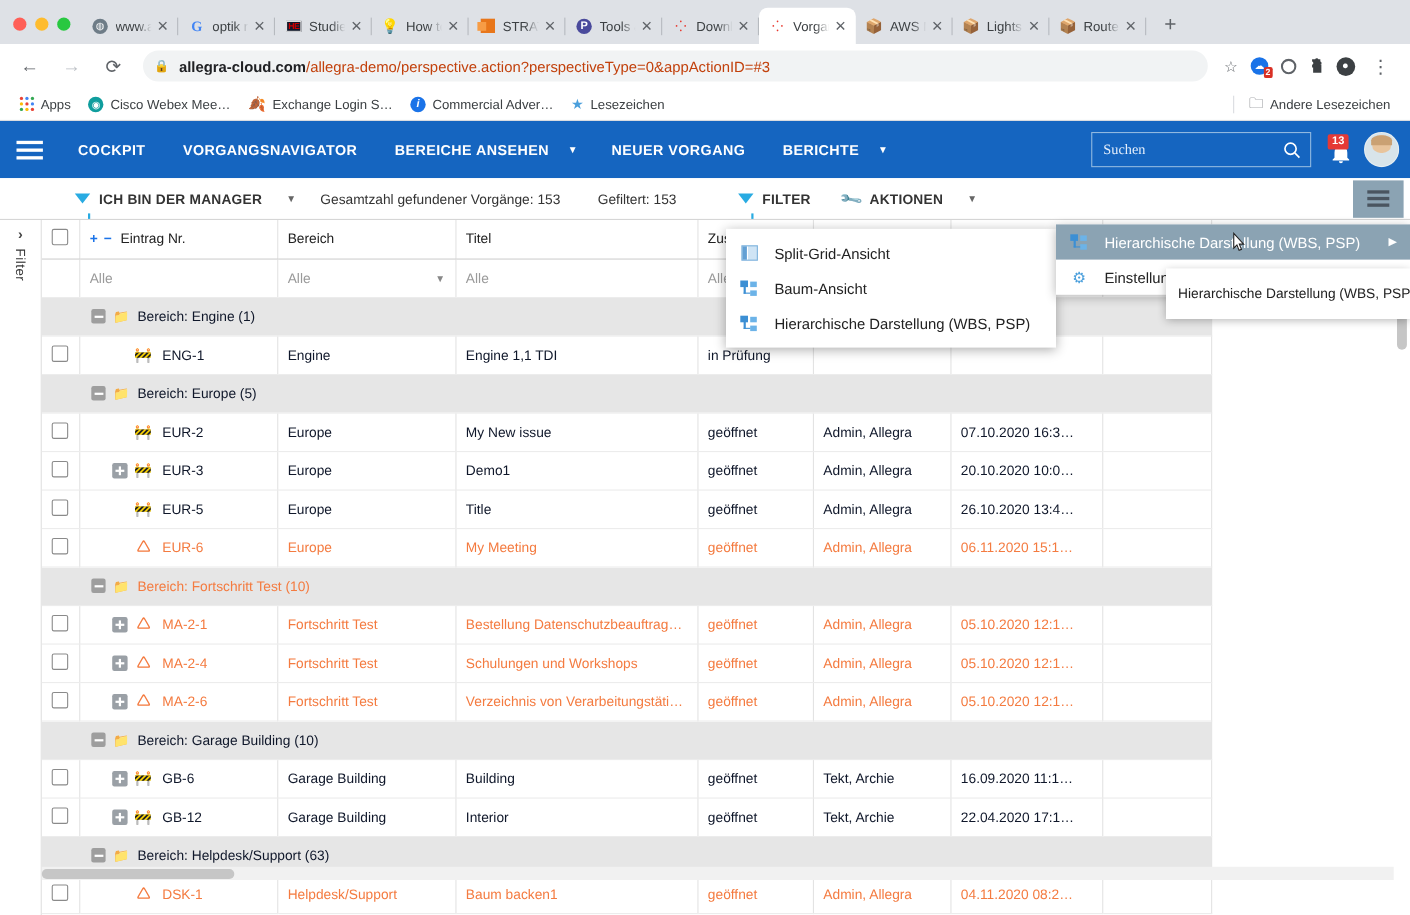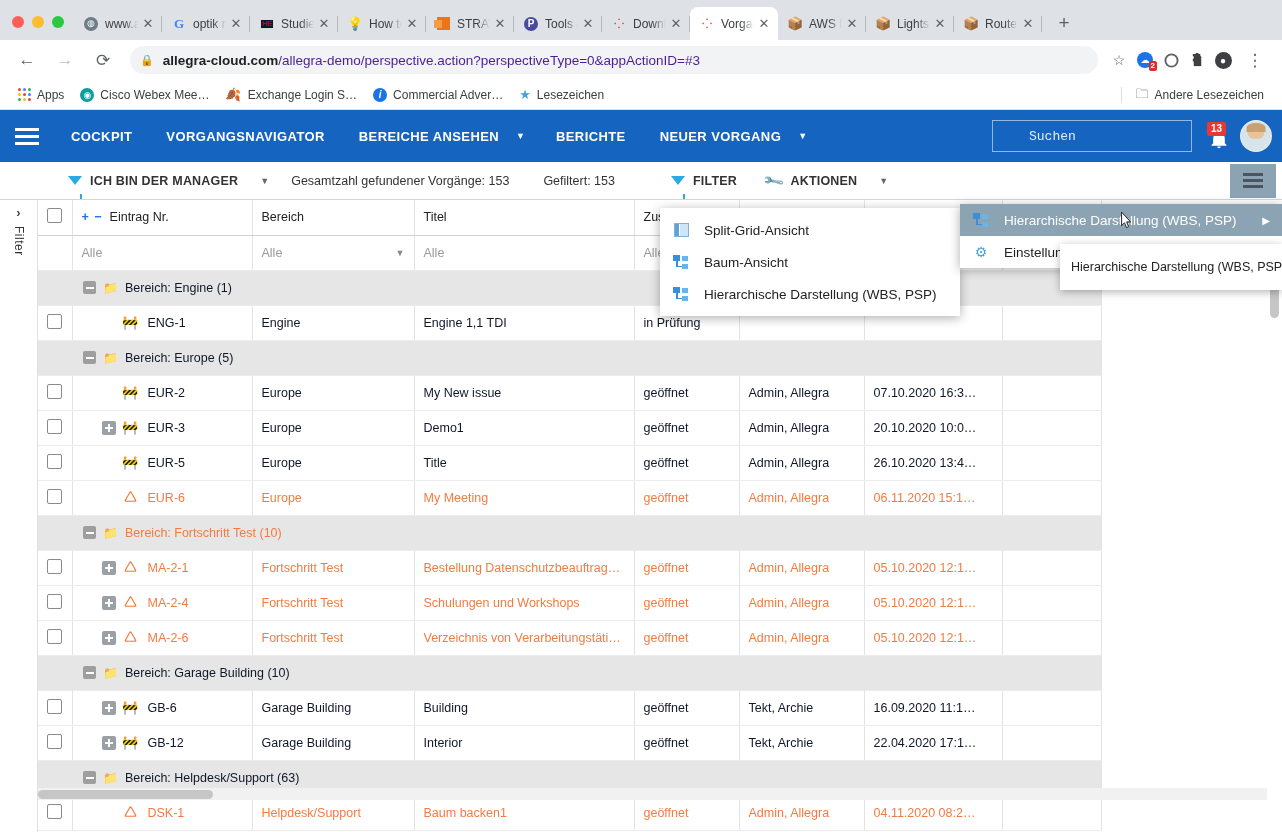--- a/index.html
+++ b/index.html
@@ -84,21 +84,21 @@
     color: #5f6368; font-size: 17px;
   }
   .nav-btn.disabled { color: #bdc1c6; }
   .omnibox {
     flex: 1; height: 28px; background: #f1f3f4; border-radius: 14px;
     display: flex; align-items: center; padding: 0 10px; margin: 0 8px;
     font-size: 13.5px; color: #202124;
   }
   .lock { margin-right: 9px; font-size: 11px; color: #5f6368; }
   .omni-url { white-space: nowrap; overflow: hidden; }
-  .omni-url .dim { color: #4c1d95; }
+  .omni-url .dim { color: #c2410c; }
   .star { width: 26px; display:flex; align-items:center; justify-content:center; color:#5f6368; font-size:14px;}
   .ext-icon { width: 26px; display:flex;align-items:center;justify-content:center; position:relative; }
   .ext-badge {
     position: absolute; bottom: -3px; right: 1px;
     background: #d93025; color: #fff; font-size: 8px; line-height: 1;
     padding: 1px 2px; border-radius: 2px; font-weight: bold;
   }
   .sync-circle { width:16px;height:16px;border-radius:50%;background:#1a73e8;
       display:flex;align-items:center;justify-content:center;color:#fff;font-size:9px;}
   .profile-circle { width:17px;height:17px;border-radius:50%;background:#3c4043;
@@ -131,21 +131,21 @@
     content:""; position:absolute; left: 8px; right: 8px; bottom: 0; height: 3px; background:#fff;
   }
   .nav-caret { font-size: 9px; padding: 0 14px 0 0; display:flex;align-items:center;height:52px; }
   .nav-spacer { flex: 1; }
   .search-box {
     width: 200px; height: 32px; border: 1px solid #90b8e0;
     display: flex; align-items: center; padding: 0 8px; margin-right: 10px;
   }
   .search-box input {
     flex:1; background: transparent; border: 0; outline: 0;
-    color: #fff; font-size: 13px; font-family: Liberation Mono, monospace; margin-left: 26px;
+    color: #fff; font-size: 13px; font-family: Liberation Serif, serif;
   }
   .search-box input::placeholder { color: #e3eefb; }
   .bell-wrap { position: relative; width: 34px; display:flex;align-items:center;justify-content:center;}
   .bell-badge {
     position:absolute; top: -1px; left: 5px; background:#e53935; color:#fff;
     font-size: 10px; font-weight: bold; padding: 1px 4px; border-radius: 2px; line-height: 1.2;
   }
   .avatar {
     width: 32px; height: 32px; border-radius: 50%; margin: 0 10px 0 4px;
     background: radial-gradient(circle at 50% 32%, #f0cba8 0 30%, #d8e4ea 31% 100%);
@@ -470,22 +470,22 @@
     <div class="hamburger">
         <i></i>
         <i></i>
         <i></i>
       </div>
     <div id="nav-host" style="display:flex;align-items:center;height:52px;">
         <div class="nav-item">COCKPIT</div>
         <div class="nav-item active">VORGANGSNAVIGATOR</div>
         <div class="nav-item">BEREICHE ANSEHEN</div>
         <div class="nav-caret">▼</div>
+        <div class="nav-item">NEUER VORGANG</div>
         <div class="nav-item">BERICHTE</div>
-        <div class="nav-item">NEUER VORGANG</div>
         <div class="nav-caret">▼</div>
       </div>
     <div class="nav-spacer"></div>
     <div class="search-box">
       <input type="text" placeholder="Suchen" style="">
       <svg width="17" height="17" viewBox="0 0 20 20">
         <circle cx="8.5" cy="8.5" r="6" fill="none" stroke="#fff" stroke-width="1.8"></circle>
         <line x1="13" y1="13" x2="18" y2="18" stroke="#fff" stroke-width="1.8"></line>
       </svg>
     </div>

